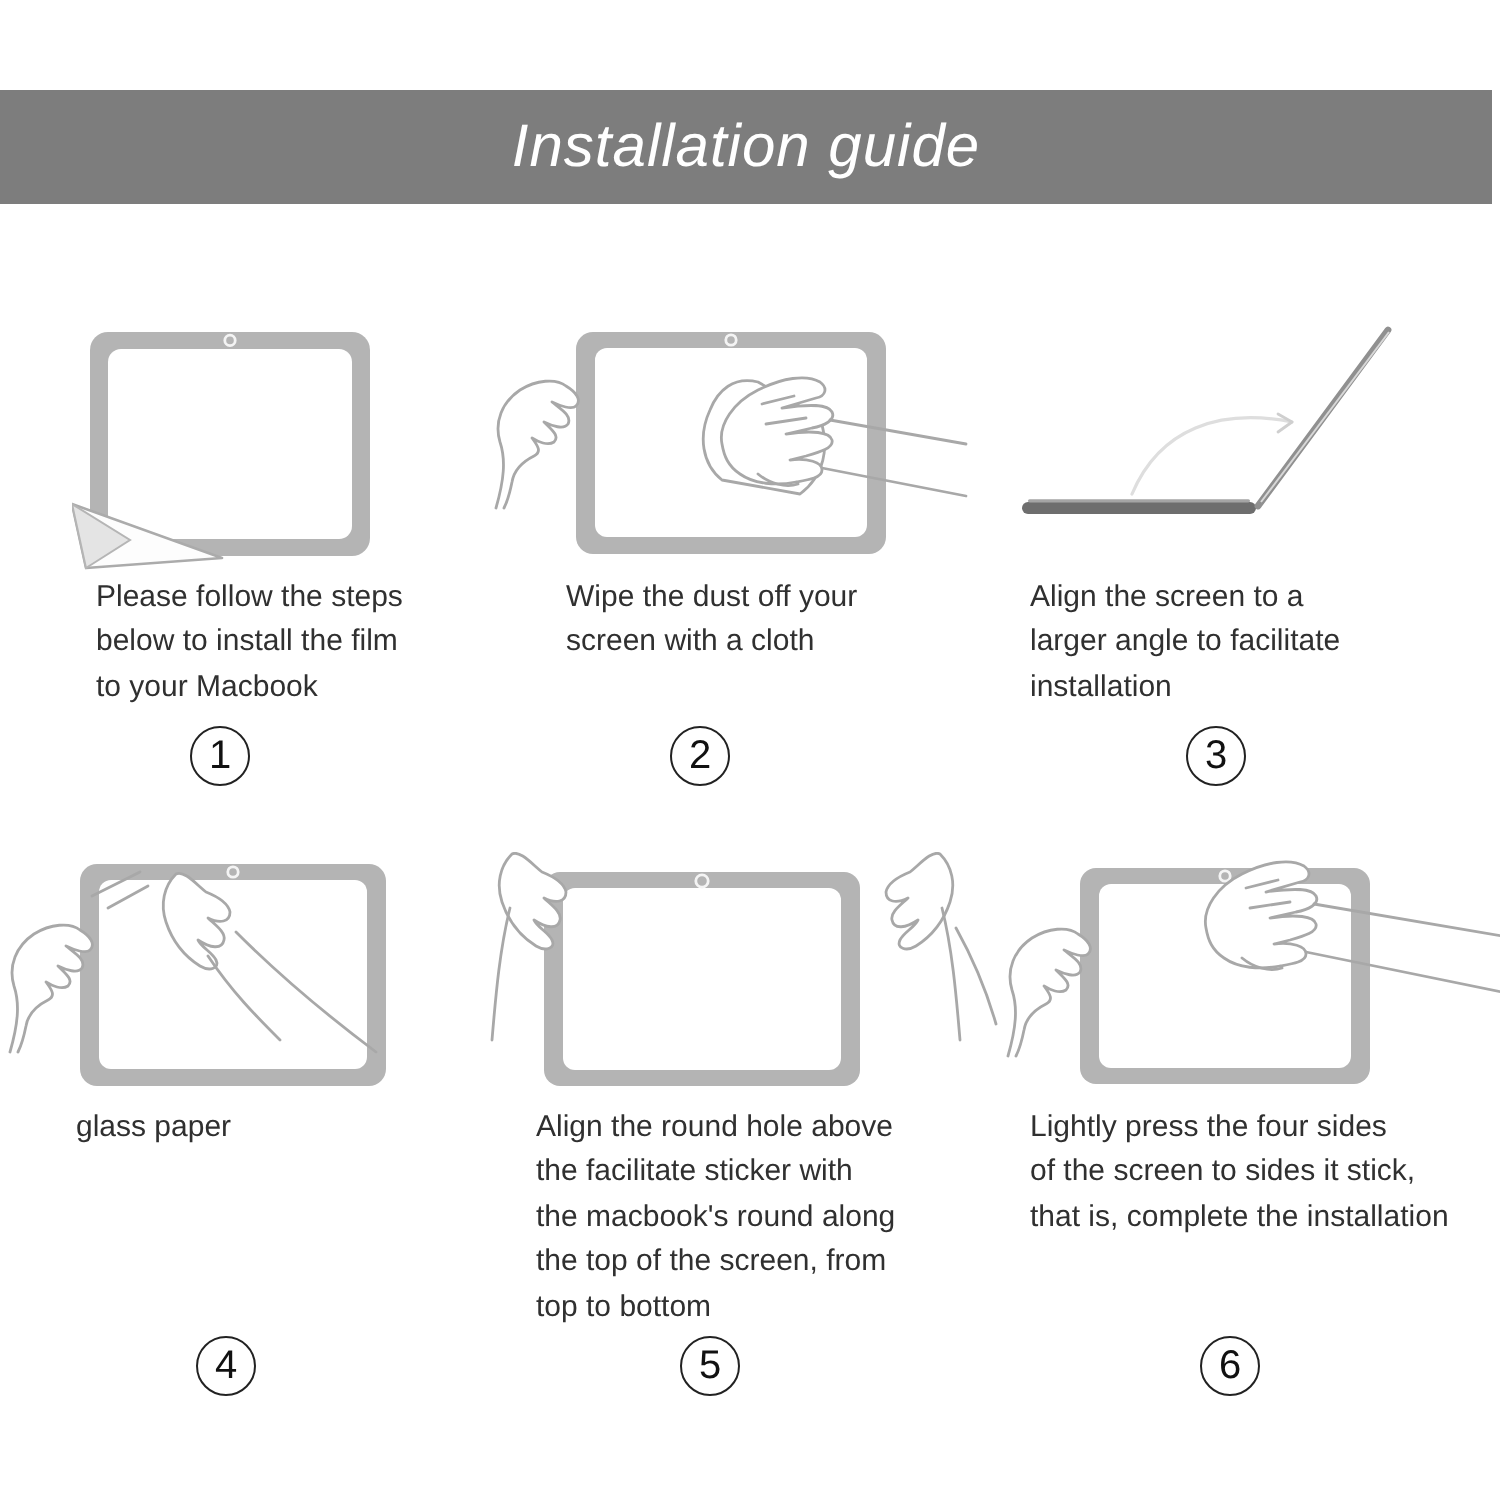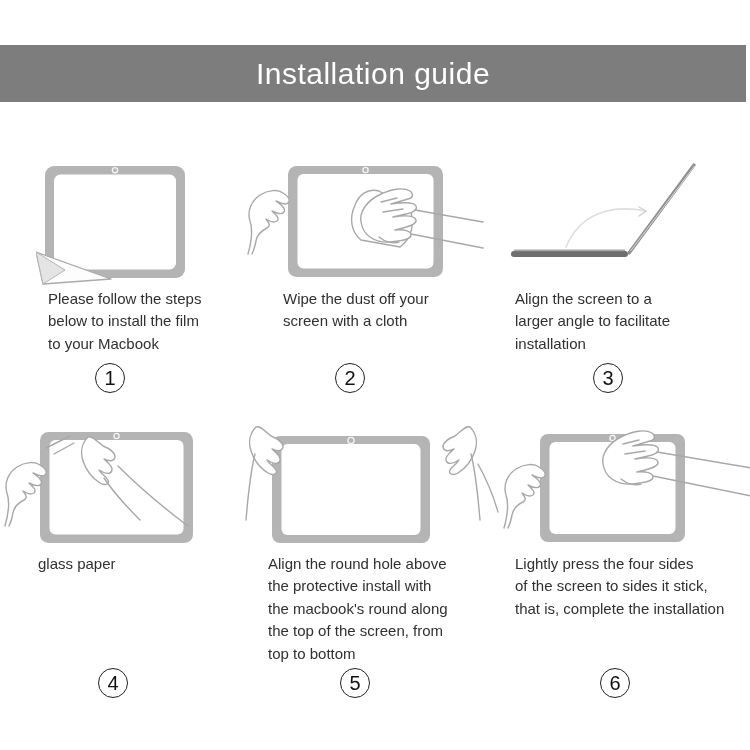--- a/index.html
+++ b/index.html
@@ -8,20 +8,21 @@
     font-family:"Liberation Sans",sans-serif;overflow:hidden;
   }
   .banner{
     position:absolute;left:0;top:45px;width:746px;height:57px;
     background:var(--banner-bg,#7d7d7d);
     display:flex;align-items:center;justify-content:center;
   }
   .banner h1{
     margin:0;font-size:30px;font-weight:400;letter-spacing:.5px;
     color:var(--banner-text,#ffffff);
+    font-style:italic;
   }
   .art{position:absolute}
   .caption{
     position:absolute;font-size:15px;line-height:22.4px;
     color:var(--text,#303030);white-space:nowrap;
   }
   .num{
     position:absolute;width:30px;height:30px;box-sizing:border-box;
     border:1.7px solid #222;border-radius:50%;
     display:flex;align-items:center;justify-content:center;
@@ -158,21 +159,21 @@
 
         <g transform="translate(242,-2) scale(-1,1)">
           <path class="hf" d="M10,3 C4,9 2,18 5,27 C8,36 14,44 22,49 C27,52 32,50 30,46 C28,42 23,40 21,36 C27,40 33,41 34,36 C35,32 29,28 26,25 C32,28 37,27 37,22 C36,17 30,14 25,12 C20,8 14,1 10,3 Z"></path>
           <path class="ln" d="M9,30 C4,50 2,72 0,96"></path>
           <path class="ln" d="M2,40 C-8,58 -14,74 -18,88"></path>
         </g>
       </svg>
     </div>
     <div class="caption" style="left:268px;top:553px">
       <div>Align the round hole above</div>
-      <div>the protective install with</div>
+      <div>the facilitate sticker with</div>
       <div>the macbook's round along</div>
       <div>the top of the screen, from</div>
       <div>top to bottom</div>
     </div>
     <div class="num" style="left:340px;top:668px">5</div>
   </section>
 
   <section>
     <div class="art" style="left:493px;top:426px">
       <svg width="260" height="130" viewBox="0 0 260 130">

